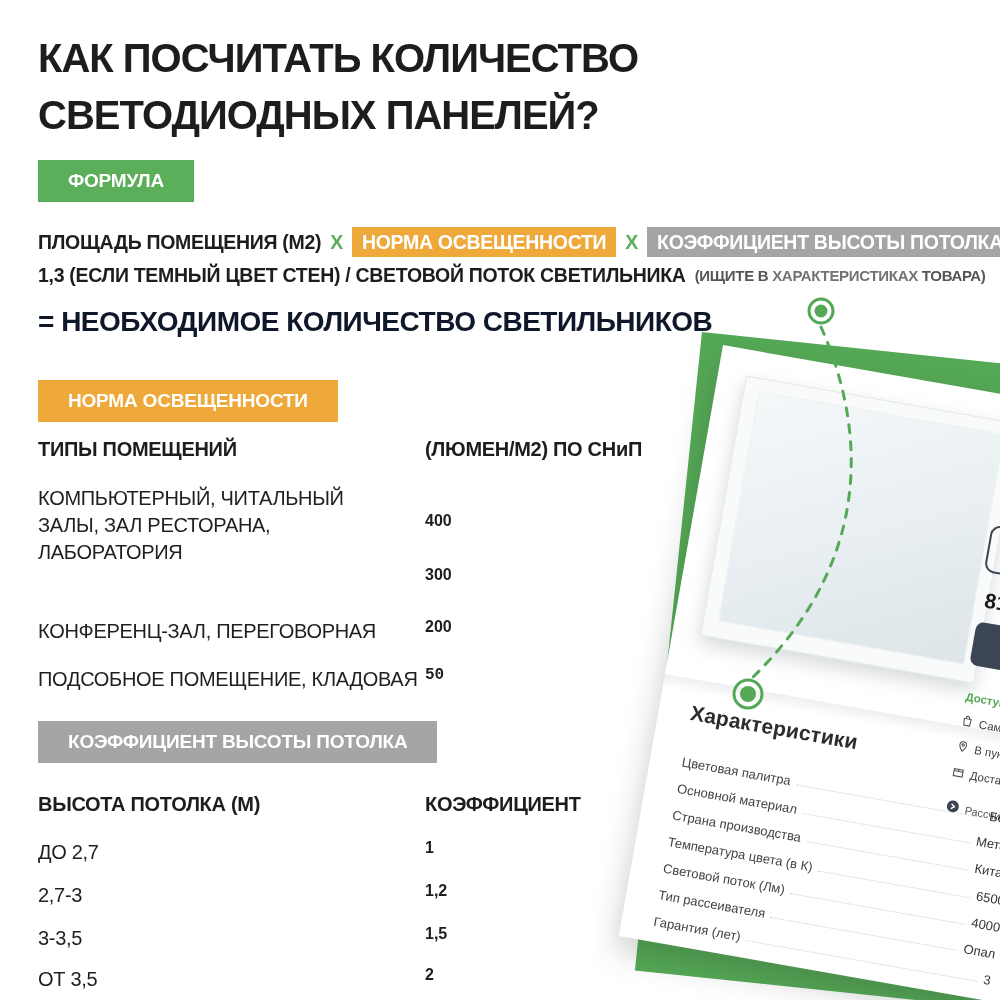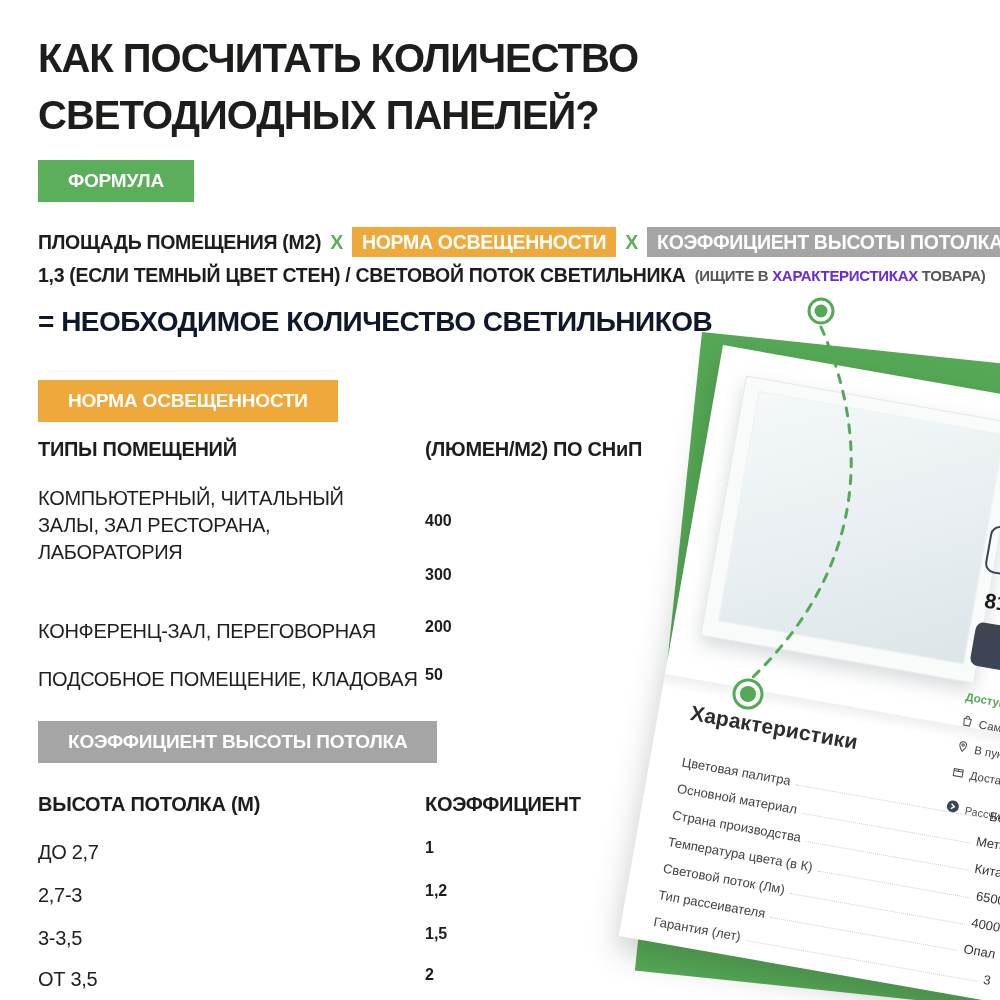--- a/index.html
+++ b/index.html
@@ -20,21 +20,21 @@
   .badge.gray{background:#a5a5a5;}
 
   
   .fline{display:flex;align-items:center;gap:9px;font-size:19.5px;font-weight:700;
          letter-spacing:-0.3px;white-space:nowrap;}
   .chip{color:#fff;padding:4px 10px 3px 10px;}
   .chip.orange{background:#efa93b;}
   .chip.gray{background:#a5a5a5;}
   .xg{color:#5bae5a;}
   .note{font-size:15px;color:#55565a;font-weight:700;}
-  .note .lnk{color:#6d28d9;}
+  .note .lnk{color:#737373;}
   .result{font-size:28px;font-weight:700;color:#0f172a;letter-spacing:-0.5px;}
 
   
   .thead{font-size:20px;font-weight:700;letter-spacing:-0.3px;}
   .tlabel{font-size:20px;font-weight:400;letter-spacing:-0.3px;color:#1f1f1f;line-height:1.35;}
   .tvalue{font-size:16px;font-weight:700;}
 
   
   .green-rect{left:702px;top:332px;width:660px;height:642px;background:#55a956;
               transform:rotate(6deg);transform-origin:top left;}
@@ -203,21 +203,21 @@
 
   <div class="abs tlabel" style="left:38px;top:485px;width:330px;">КОМПЬЮТЕРНЫЙ, ЧИТАЛЬНЫЙ ЗАЛЫ, ЗАЛ РЕСТОРАНА, ЛАБОРАТОРИЯ</div>
   <div class="abs tvalue" style="left:425px;top:512px;">400</div>
 
   <div class="abs tvalue" style="left:425px;top:566px;">300</div>
 
   <div class="abs tlabel" style="left:38px;top:618px;">КОНФЕРЕНЦ-ЗАЛ, ПЕРЕГОВОРНАЯ</div>
   <div class="abs tvalue" style="left:425px;top:618px;">200</div>
 
   <div class="abs tlabel" style="left:38px;top:666px;">ПОДСОБНОЕ ПОМЕЩЕНИЕ, КЛАДОВАЯ</div>
-  <div class="abs tvalue" style="left:425px;top:666px;">50</div>
+  <div class="abs tvalue" style="left:425px;top:666px;font-family:Liberation Mono, monospace;">50</div>
 
   <div class="abs" style="left:38px;top:721px;">
     <span class="badge gray">КОЭФФИЦИЕНТ ВЫСОТЫ ПОТОЛКА</span>
   </div>
   <div class="abs thead" style="left:38px;top:793px;">ВЫСОТА ПОТОЛКА (М)</div>
   <div class="abs thead" style="left:425px;top:793px;">КОЭФФИЦИЕНТ</div>
 
   <div class="abs tlabel" style="left:38px;top:839px;">ДО 2,7</div>
   <div class="abs tvalue" style="left:425px;top:839px;">1</div>
 

